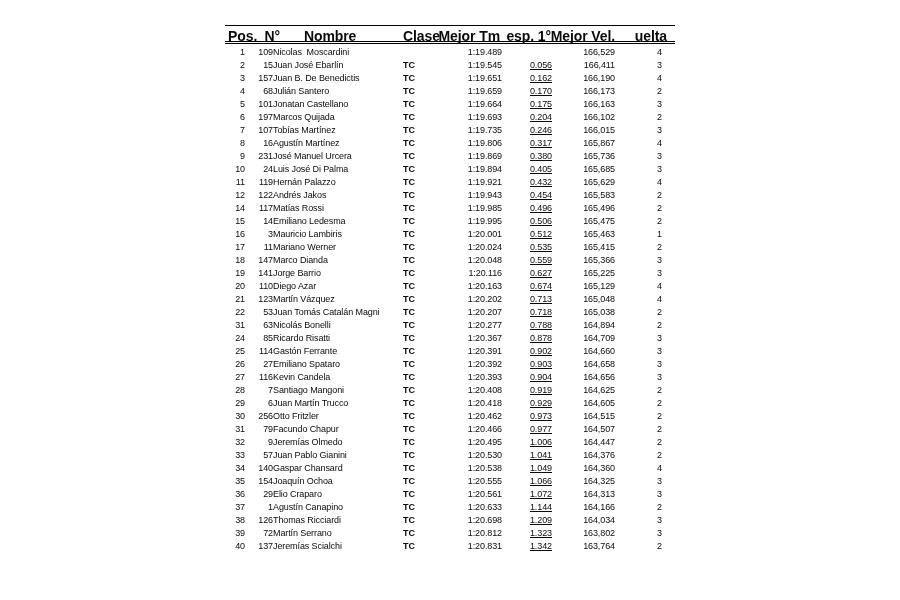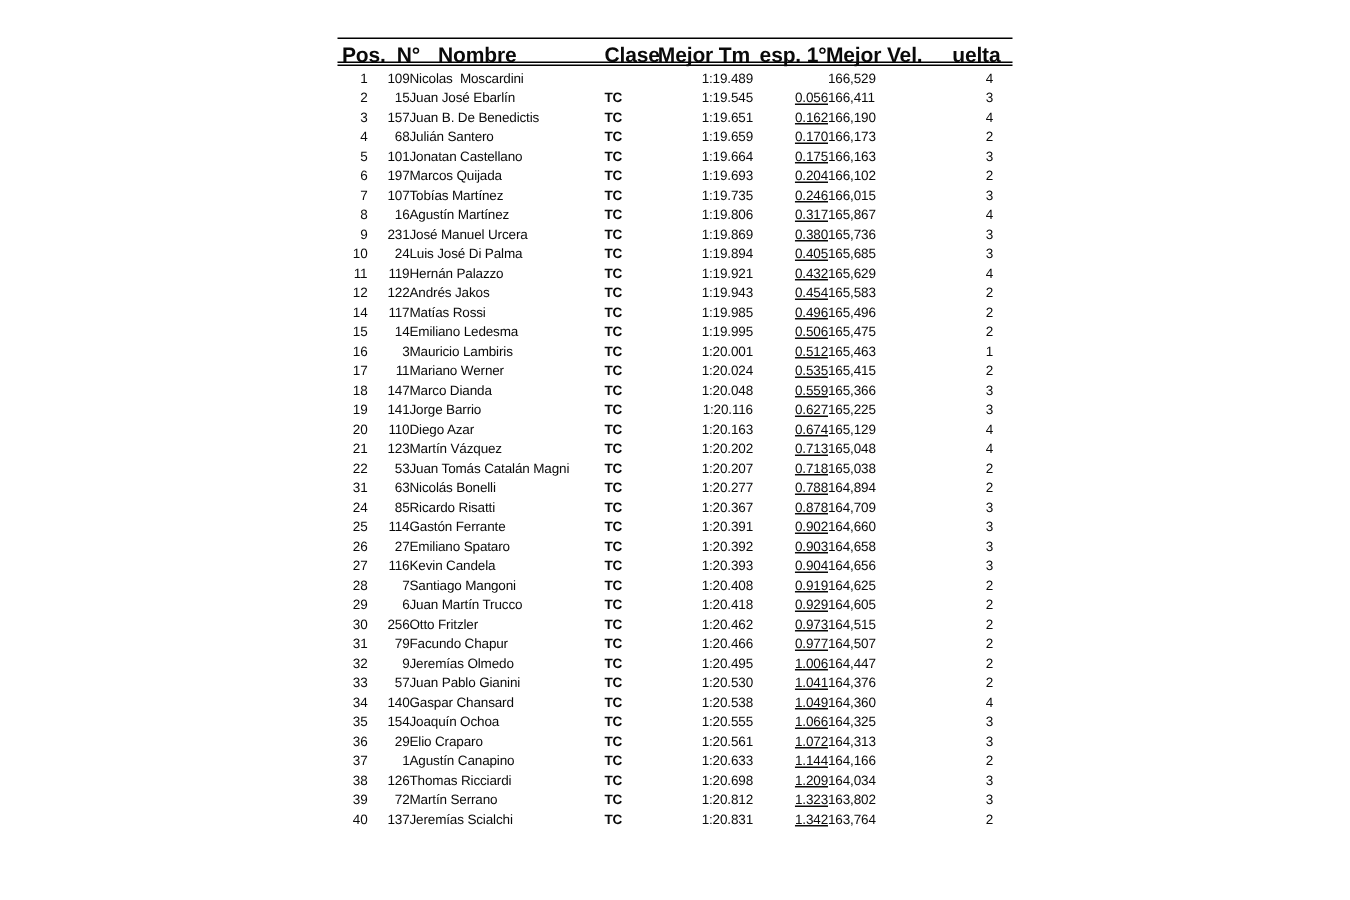--- a/index.html
+++ b/index.html
@@ -28,21 +28,21 @@
     position: absolute;
     top: 2px;
     font-size: 14px;
     font-weight: bold;
     letter-spacing: -0.1px;
     white-space: nowrap;
     color: #0a0a0a;
   }
   .h-pos    { left: 3px; }
   .h-nro    { right: 395px; }
-  .h-nombre { left: 67px; }
+  .h-nombre { left: 79px; }
   .h-clase  { left: 178px; }
   .h-tm     { right: 175px; }
   .h-esp    { right: 124px; }
   .h-vel    { right: 60px; }
   .h-vuelta { right: 8px; }
 
   table.results {
     width: 450px;
     border-collapse: collapse;
     table-layout: fixed;
@@ -56,21 +56,21 @@
     white-space: pre;
     overflow: visible;
     color: #0a0a0a;
   }
   td.c-pos    { text-align: right; padding-right: 5px; }
   td.c-nro    { text-align: right; }
   td.c-nombre { text-align: left; padding-left: 19px; }
   td.c-clase  { text-align: left; padding-left: 4px; font-size: 6px; font-weight: bold; letter-spacing: -0.3px; margin-left: 18px; }
   td.c-tm     { text-align: right; }
   td.c-esp    { text-align: right; text-decoration: underline; }
-  td.c-vel    { text-align: left; }
+  td.c-vel    { text-align: right; }
   td.c-vuelta { text-align: right; }
 </style>
 </head>
 <body>
 
 <div class="sheet">
 
   <div class="header-row">
     <span class="h-pos">Pos.</span>
     <span class="h-nro">N°</span>

